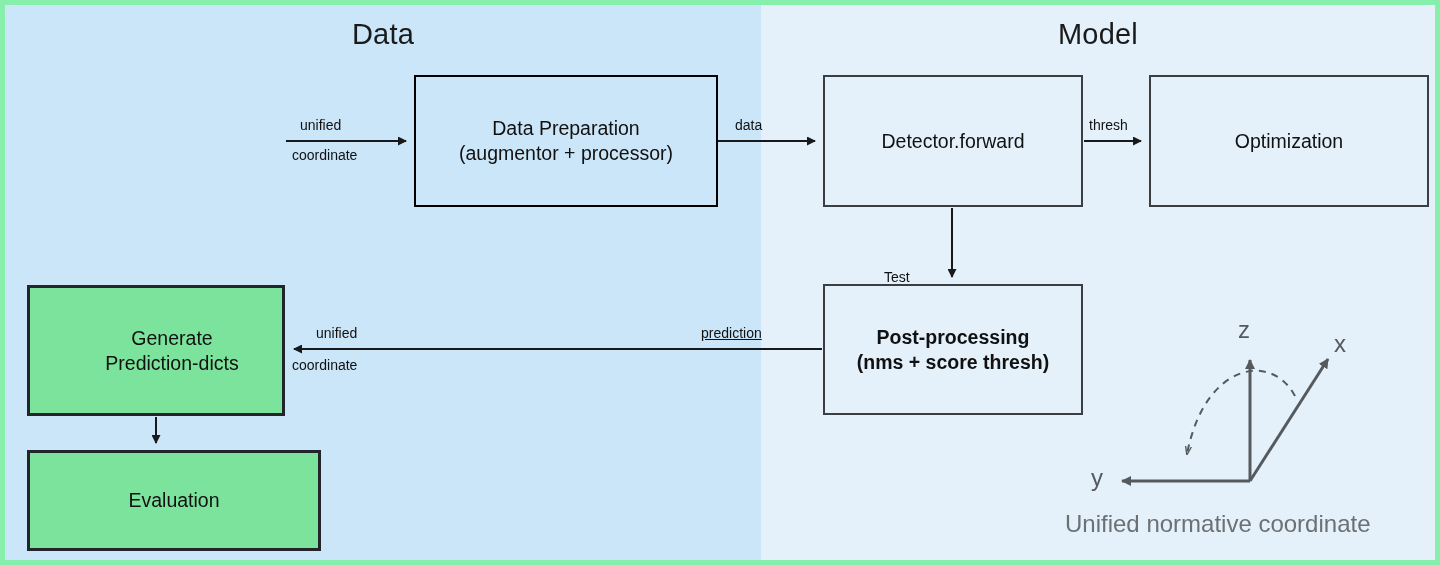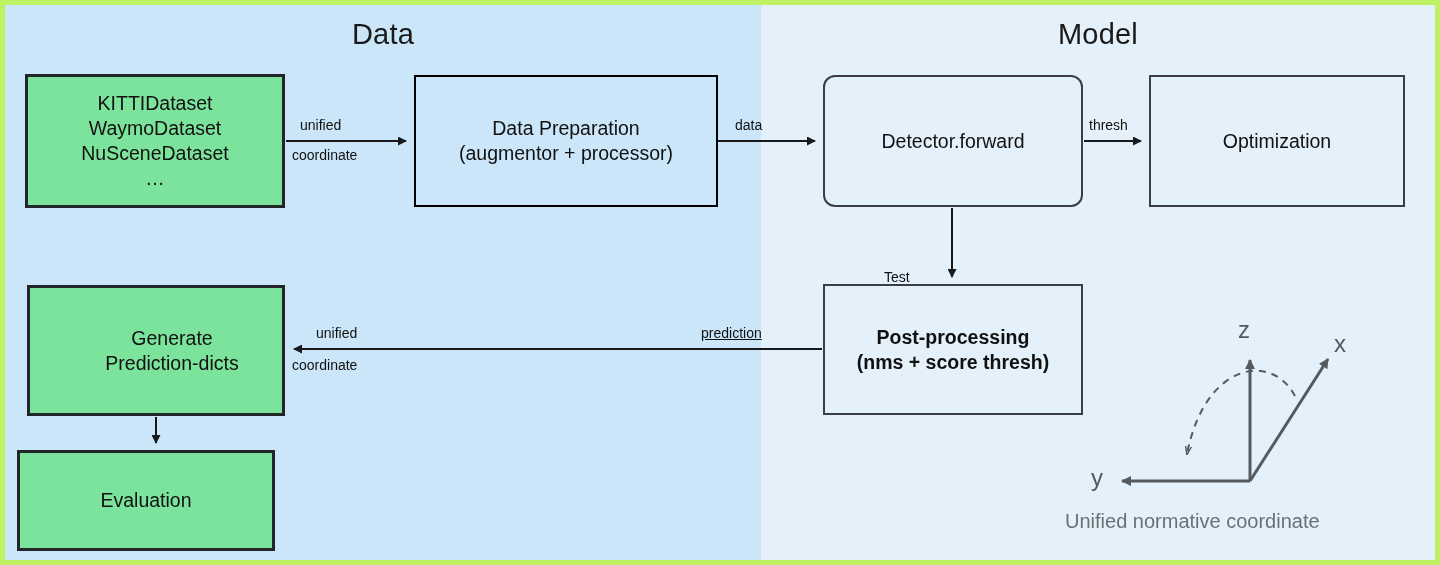--- a/index.html
+++ b/index.html
@@ -4,21 +4,21 @@
 <style>
   html, body {
     margin: 0;
     padding: 0;
     background: #ffffff;
   }
   #canvas {
     position: relative;
     width: 1440px;
     height: 565px;
-    background: #bef264;
+    background: #86efac;
     overflow: hidden;
     font-family: "Liberation Sans", sans-serif;
   }
   .panel {
     position: absolute;
     top: 5px;
     height: 555px;
   }
   #panel-data {
     left: 5px;
@@ -74,57 +74,53 @@
   svg.overlay {
     position: absolute;
     left: 0;
     top: 0;
     width: 1440px;
     height: 565px;
     pointer-events: none;
   }
   .coord-caption {
     position: absolute;
-    font-size: 20px;
+    font-size: 24px;
     color: #6b7075;
     white-space: nowrap;
   }
 </style>
 </head>
 <body>
 
 <div id="canvas">
 
   <div class="panel" id="panel-data">
     <div class="panel-title">Data</div>
   </div>
 
   <div class="panel" id="panel-model">
     <div class="panel-title">Model</div>
   </div>
 
-  <div class="node green" style="left:25px; top:74px; width:260px; height:134px;">KITTIDataset
-WaymoDataset
-NuSceneDataset
-…</div>
 
   <div class="node plain-data" style="left:414px; top:75px; width:304px; height:132px;">Data Preparation
 (augmentor + processor)</div>
 
-  <div class="node plain-model" style="left:823px; top:75px; width:260px; height:132px;border-radius:12px;">Detector.forward</div>
+  <div class="node plain-model" style="left:823px; top:75px; width:260px; height:132px;">Detector.forward</div>
 
-  <div class="node plain-model" style="left:1149px; top:75px; width:256px; height:132px;">Optimization</div>
+  <div class="node plain-model" style="left:1149px; top:75px; width:280px; height:132px;">Optimization</div>
 
   <div class="node plain-model" style="left:823px; top:284px; width:260px; height:131px;font-weight:bold;">Post-processing
 (nms + score thresh)</div>
 
   <div class="node green" style="left:27px; top:285px; width:258px; height:131px;padding-left:32px;">Generate
 Prediction-dicts</div>
 
-  <div class="node green" style="left:17px; top:450px; width:258px; height:101px;text-align:center;">Evaluation</div>
+  <div class="node green" style="left:27px; top:450px; width:294px; height:101px;text-align:center;">Evaluation</div>
 
   <svg class="overlay" viewBox="0 0 1440 565">
     <defs>
       <marker id="ah" markerWidth="9" markerHeight="9" refX="8" refY="4.5" orient="auto" markerUnits="userSpaceOnUse">
         <path d="M0,0 L9,4.5 L0,9 z" fill="#18191b"></path>
       </marker>
       <marker id="ahs" markerWidth="10" markerHeight="10" refX="9" refY="5" orient="auto" markerUnits="userSpaceOnUse">
         <path d="M0,0 L10,5 L0,10 z" fill="#555a5e"></path>
       </marker>
       <marker id="ahd" markerWidth="9" markerHeight="9" refX="8" refY="4.5" orient="auto" markerUnits="userSpaceOnUse">

